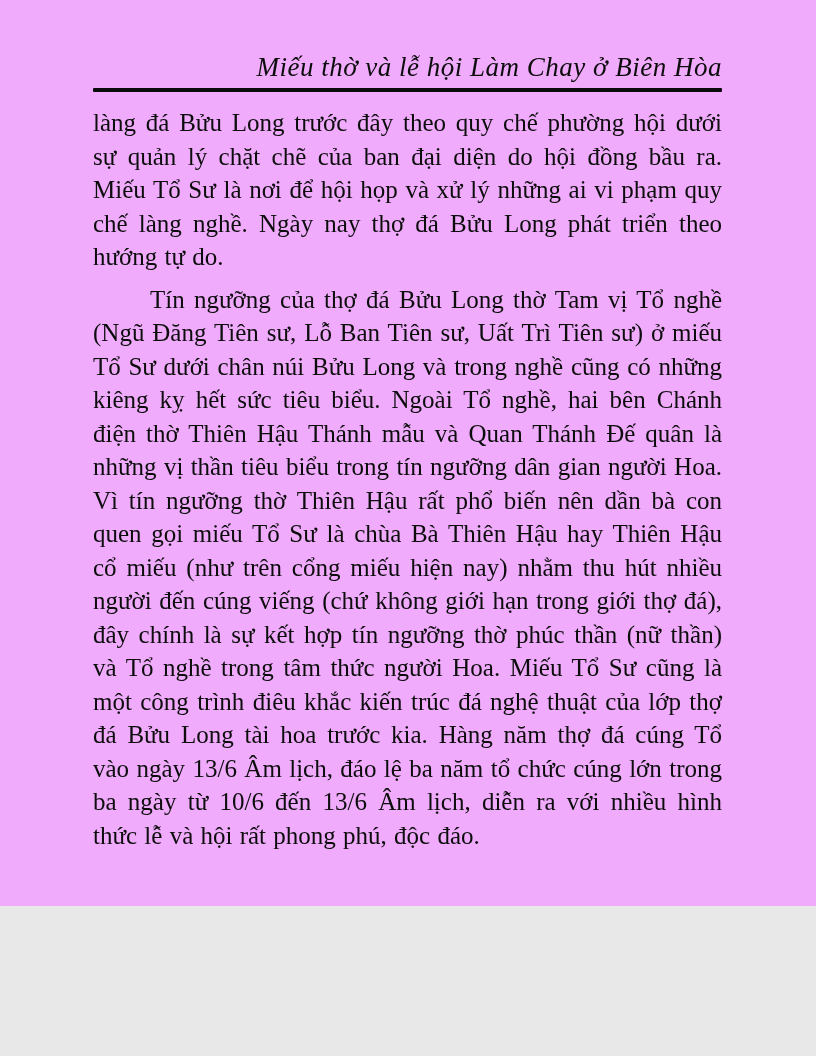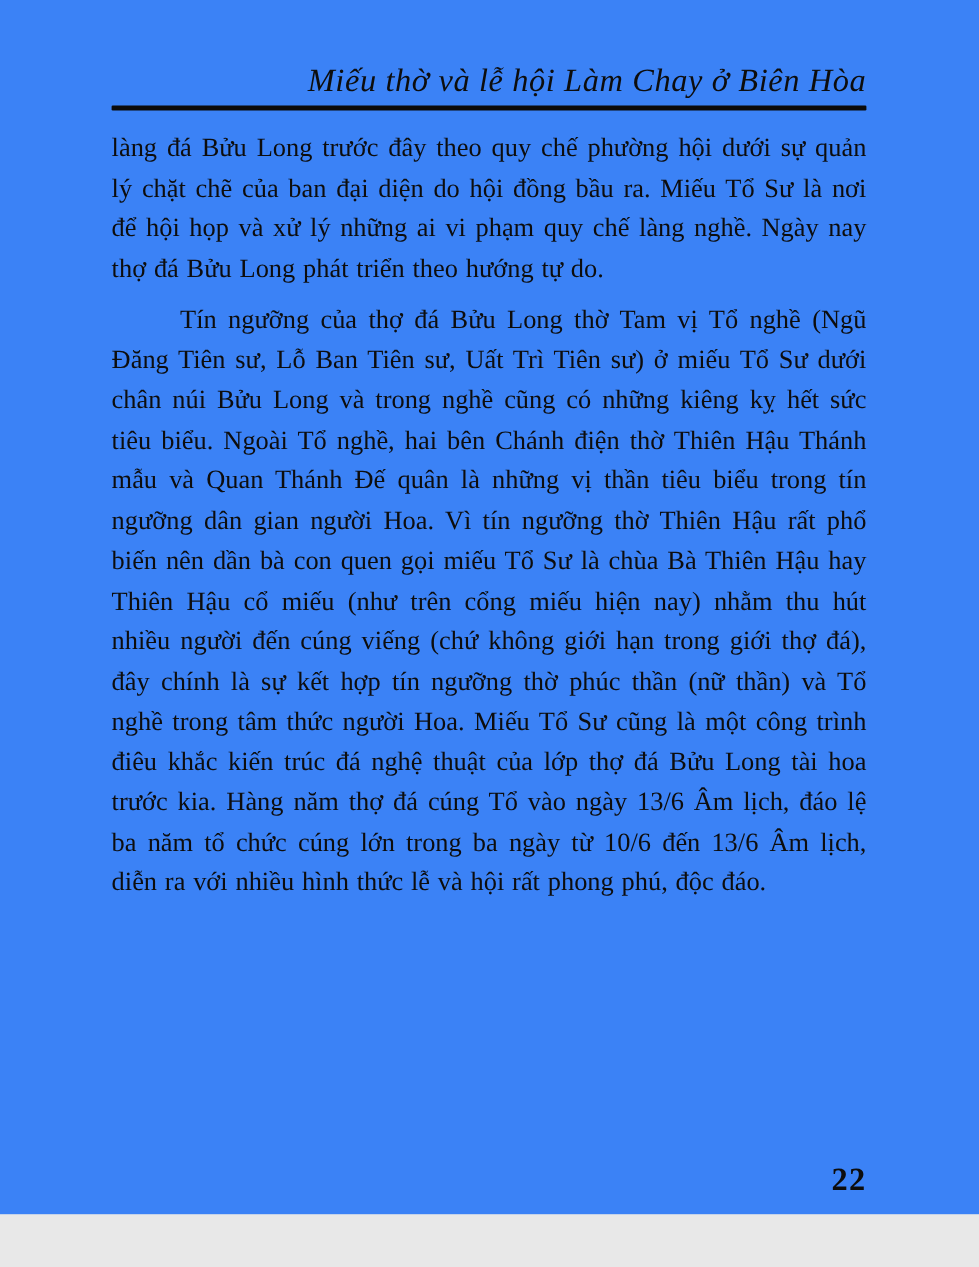--- a/index.html
+++ b/index.html
@@ -3,23 +3,23 @@
 <meta charset="utf-8">
 <style>
   html, body {
     margin: 0;
     padding: 0;
     background: #e8e8e8;
   }
   .page {
     position: relative;
     width: 816px;
-    height: 1012px;
+    height: 906px;
     margin: 0 auto;
-    background: #3b82f6;
+    background: #f0abfc;
     color: #0d0d0d;
     font-family: "Liberation Serif", "DejaVu Serif", serif;
     overflow: hidden;
   }
   .content {
     position: absolute;
     left: 93px;
     top: 50px;
     width: 629px;
   }
@@ -33,21 +33,21 @@
   }
   .header-rule {
     height: 4px;
     background: #0b0b0b;
     margin-top: 4px;
     margin-bottom: 14px;
     border-radius: 1px;
   }
   .body-text p {
     margin: 0;
-    font-size: 22px;
+    font-size: 25px;
     line-height: 33.5px;
     text-align: justify;
     text-justify: inter-word;
     word-spacing: 1px;
   }
   .body-text p.indent {
     text-indent: 57px;
     margin-top: 9px;
   }
   .page-number {

